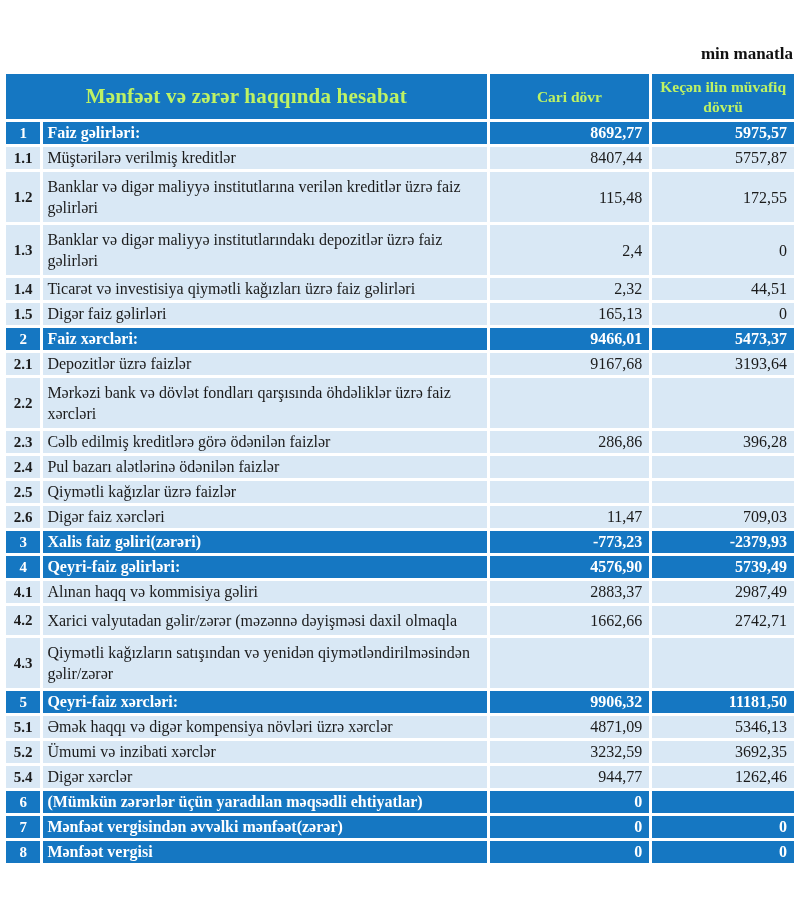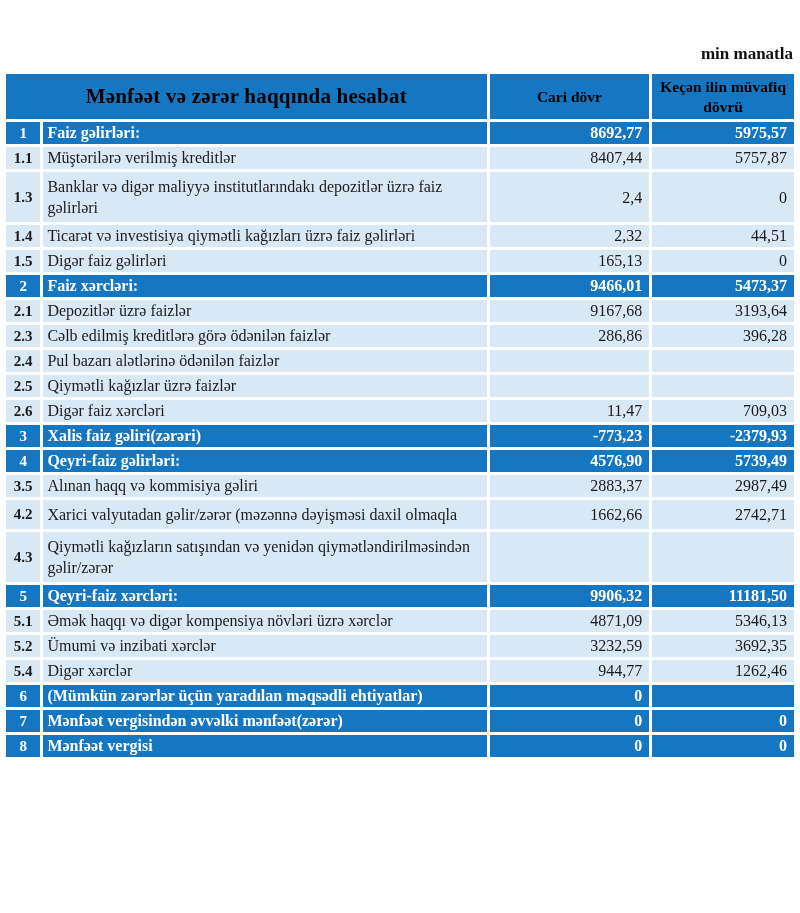--- a/index.html
+++ b/index.html
@@ -31,21 +31,21 @@
     border-spacing: 3px;
     table-layout: fixed;
   }
   col.c-no   { width: 34px; }
   col.c-desc { width: 438px; }
   col.c-cur  { width: 158px; }
   col.c-prev { width: 140px; }
 
   thead th {
     background: #1577c2;
-    color: #000000;
+    color: #bef264;
     font-weight: bold;
     vertical-align: middle;
     text-align: center;
   }
   th.title-cell {
     font-size: 21px;
     height: 45px;
     letter-spacing: 0.2px;
   }
   th.col-head {
@@ -108,20 +108,26 @@
           <td class="val">8692,77</td>
           <td class="val">5975,57</td>
         </tr>
         <tr class="">
           <td class="num">1.1</td>
           <td class="label">Müştərilərə verilmiş kreditlər</td>
           <td class="val">8407,44</td>
           <td class="val">5757,87</td>
         </tr>
         <tr class="tall">
+          <td class="num">1.2</td>
+          <td class="label">Banklar və digər maliyyə institutlarına verilən kreditlər üzrə faiz gəlirləri</td>
+          <td class="val">115,48</td>
+          <td class="val">172,55</td>
+        </tr>
+        <tr class="tall">
           <td class="num">1.3</td>
           <td class="label">Banklar və digər maliyyə institutlarındakı depozitlər üzrə faiz gəlirləri</td>
           <td class="val">2,4</td>
           <td class="val">0</td>
         </tr>
         <tr class="">
           <td class="num">1.4</td>
           <td class="label">Ticarət və investisiya qiymətli kağızları üzrə faiz gəlirləri</td>
           <td class="val">2,32</td>
           <td class="val">44,51</td>
@@ -137,20 +143,26 @@
           <td class="label">Faiz xərcləri:</td>
           <td class="val">9466,01</td>
           <td class="val">5473,37</td>
         </tr>
         <tr class="">
           <td class="num">2.1</td>
           <td class="label">Depozitlər üzrə faizlər</td>
           <td class="val">9167,68</td>
           <td class="val">3193,64</td>
         </tr>
+        <tr class="tall">
+          <td class="num">2.2</td>
+          <td class="label">Mərkəzi bank və dövlət fondları qarşısında öhdəliklər üzrə faiz xərcləri</td>
+          <td class="val"></td>
+          <td class="val"></td>
+        </tr>
         <tr class="">
           <td class="num">2.3</td>
           <td class="label">Cəlb edilmiş kreditlərə görə ödənilən faizlər</td>
           <td class="val">286,86</td>
           <td class="val">396,28</td>
         </tr>
         <tr class="">
           <td class="num">2.4</td>
           <td class="label">Pul bazarı alətlərinə ödənilən faizlər</td>
           <td class="val"></td>
@@ -174,21 +186,21 @@
           <td class="val">-773,23</td>
           <td class="val">-2379,93</td>
         </tr>
         <tr class="hl ">
           <td class="num">4</td>
           <td class="label">Qeyri-faiz gəlirləri:</td>
           <td class="val">4576,90</td>
           <td class="val">5739,49</td>
         </tr>
         <tr class="">
-          <td class="num">3.5</td>
+          <td class="num">4.1</td>
           <td class="label">Alınan haqq və kommisiya gəliri</td>
           <td class="val">2883,37</td>
           <td class="val">2987,49</td>
         </tr>
         <tr class="tall">
           <td class="num">4.2</td>
           <td class="label">Xarici valyutadan gəlir/zərər (məzənnə dəyişməsi daxil olmaqla</td>
           <td class="val">1662,66</td>
           <td class="val">2742,71</td>
         </tr>

